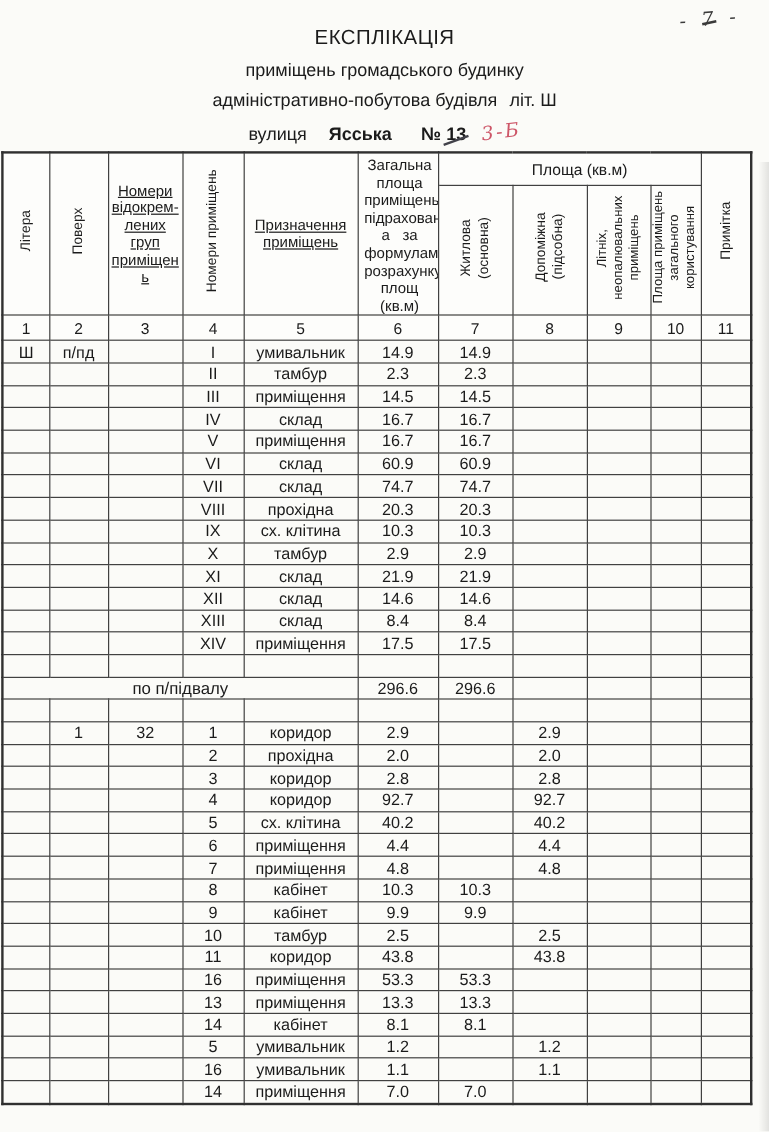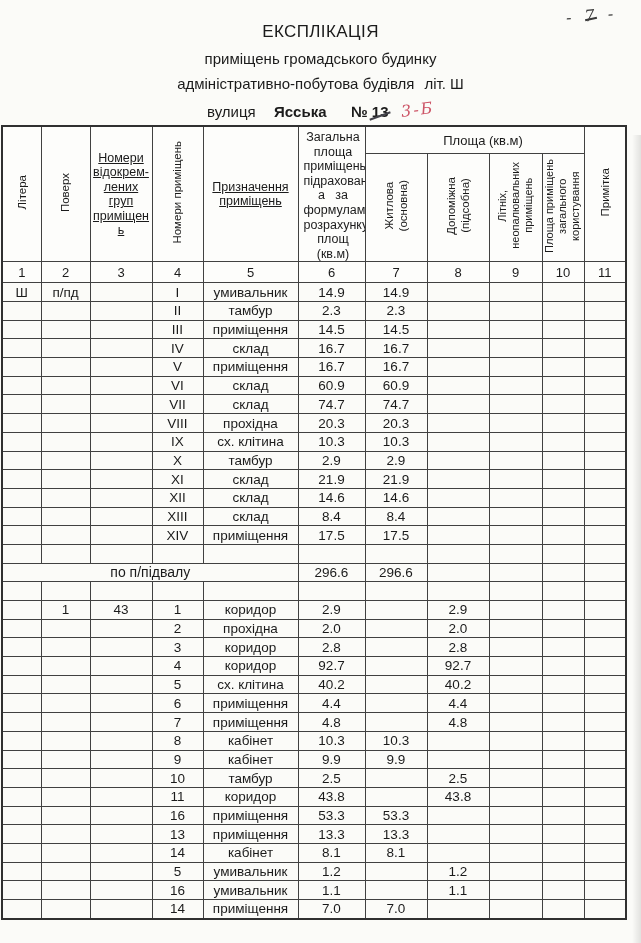--- a/index.html
+++ b/index.html
@@ -415,21 +415,21 @@
         <td></td>
         <td></td>
         <td></td>
         <td></td>
         <td></td>
         <td></td>
       </tr>
       <tr>
         <td></td>
         <td>1</td>
-        <td>43</td>
+        <td>32</td>
         <td>1</td>
         <td>коридор</td>
         <td>2.9</td>
         <td></td>
         <td>2.9</td>
         <td></td>
         <td></td>
         <td></td>
       </tr>
       <tr>

